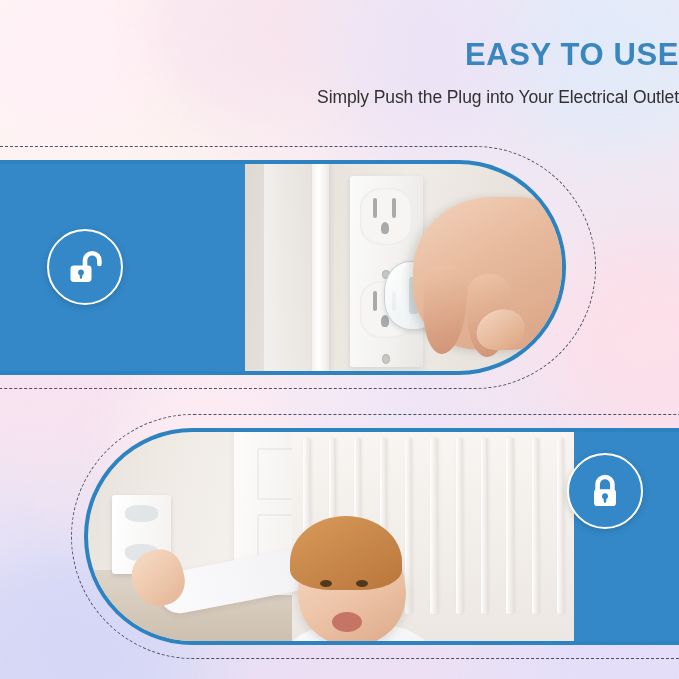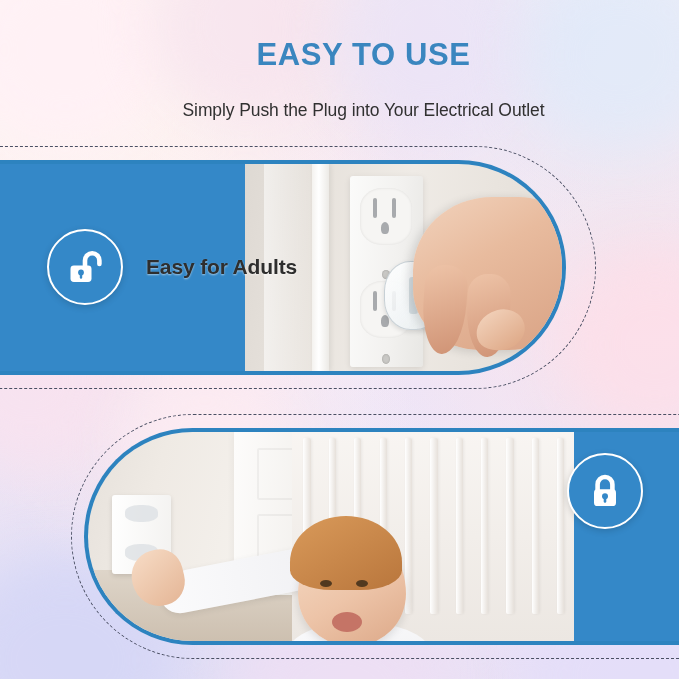--- a/index.html
+++ b/index.html
@@ -35,33 +35,33 @@
       linear-gradient(160deg, #fffafb 0%, #fdf2f6 26%, #f6edf7 52%, #eee9f8 74%, #e4e2f6 100%);
   }
 
   
   .blob { position: absolute; border-radius: 50%; filter: blur(26px); }
 
   
   #header {
     position: absolute;
     top: 0; left: 0; right: 0;
-    text-align: center;
+    text-align: right;
     padding-top: 38px;
     padding-left: 48px;
   }
   #title {
     font-size: 31px;
     font-weight: bold;
     letter-spacing: 0.6px;
     color: #3a86bf;
     line-height: 1.1;
   }
   #subtitle {
-    margin-top: 28px;
+    margin-top: 15px;
     font-size: 17.5px;
     color: #313131;
     font-weight: 400;
     letter-spacing: -0.1px;
   }
 
   
   .panel {
     position: absolute;
     overflow: visible;
@@ -396,21 +396,20 @@
 
         <path d="M20 19.5 V13.5 a7.2 7.2 0 0 1 14.4 0 V17" fill="none" stroke="#ffffff" stroke-width="4.6" stroke-linecap="round"></path>
 
         <rect x="5.5" y="18.5" width="21" height="16.5" rx="3.4" fill="#ffffff"></rect>
         <circle cx="16" cy="25.4" r="2.9" fill="#3488c8"></circle>
         <rect x="14.8" y="26.4" width="2.4" height="5.4" rx="1.2" fill="#3488c8"></rect>
       </svg>
     </span>
   </div>
 
-  <div class="caption" style="left:146px; top:95px;">Easy for Adults</div>
 </div>
 
 <div id="panel2" class="panel" style="left:84px; top:428px; width:595px; height:217px;">
 
   <div class="dash"></div>
 
   <div class="pill">
 
     <div class="bluebar" style="right:0; width:140px;"></div>
 

